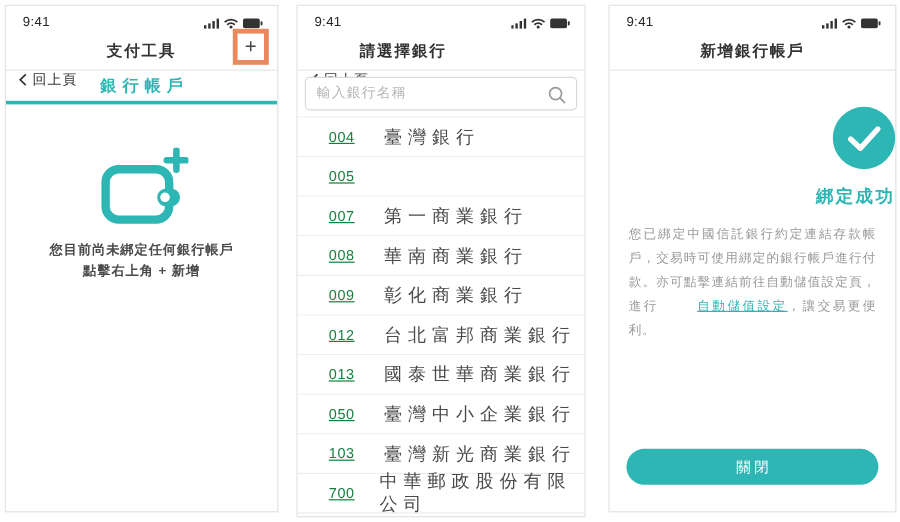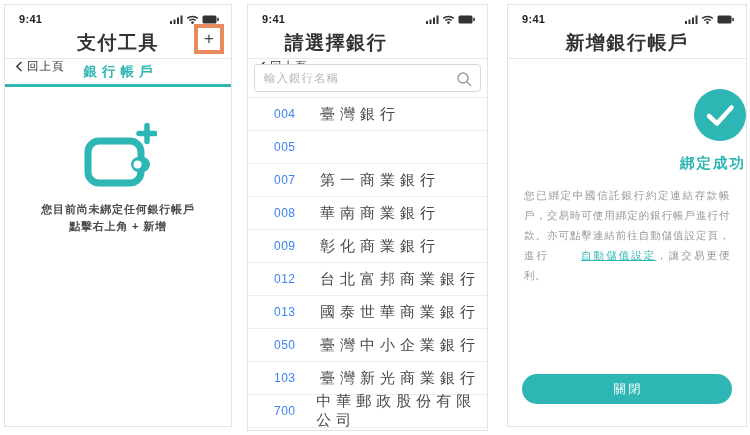--- a/index.html
+++ b/index.html
@@ -9,30 +9,30 @@
 
   .screen { position:absolute; top:4px; height:423px; background:#fff;
     border:1px solid #e3e3e3; overflow:hidden; }
   .screen1 { left:4px;  width:228px; }
   .screen2 { left:247px; width:241px; height:427px; }
   .screen3 { left:507px; width:240px; }
 
   
   .statusbar { height:22px; padding:6px 12px 0 14px; display:flex;
     align-items:center; justify-content:space-between; }
-  .time { font-size:11px; font-weight:700; color:#222; letter-spacing:0.3px; }
+  .time { font-size:11px; font-weight:400; color:#222; letter-spacing:0.3px; }
   .sicons { display:flex; align-items:center; gap:3px; }
 
   
   .nav { position:relative; height:32px; display:flex; align-items:center;
     padding:0 10px; border-bottom:1px solid #e7e7e7; }
   .back { display:flex; align-items:center; gap:4px; cursor:pointer;margin-top:47px; }
   .back-label { font-size:11.5px; color:#333; letter-spacing:1px; }
   .nav-title { position:absolute; left:0; right:0; text-align:center;
-    font-size:19px; font-weight:600; color:#333; letter-spacing:1.5px;
+    font-size:13px; font-weight:600; color:#333; letter-spacing:1.5px;
     pointer-events:none; }
   .nav-title.shifted { left:28px; right:auto; width:120px; }
   .plus-box { position:absolute; right:7px; top:-3px; width:30px; height:30px;
     border:4px solid #e98a5e; display:flex; align-items:center;
     justify-content:center; background:#fff; }
   .plus-glyph { font-size:17px; font-weight:300; color:#444; line-height:1;
     margin-top:-1px; }
 
   
   .tabs { display:flex; height:28px;flex-direction:column; }
@@ -55,22 +55,22 @@
     background:transparent; padding:0 30px 0 9px; font-size:11.5px;
     letter-spacing:1px; color:#444;
     font-family:"Liberation Sans","DejaVu Sans",sans-serif; }
   .search-box input::placeholder { color:#b5b5b5; }
   .search-icon { position:absolute; right:8px; top:6px; }
 
   
   .bank-row { height:33px; display:flex; align-items:center;
     padding-left:26px; border-bottom:1px solid #ededed; cursor:pointer;
     background:#fff; }
-  .bank-code { width:26px; margin-right:20px; font-size:12px; color:#3b82f6;
-    letter-spacing:0.5px; }
+  .bank-code { width:26px; margin-right:20px; font-size:12px; color:#15803d;
+    letter-spacing:0.5px;text-decoration:underline; }
   .bank-name { font-size:15px; color:#4a4a4a; letter-spacing:5px; }
 
   
   .success { display:flex; flex-direction:column; align-items:flex-end; }
   .check-circle { margin-top:30px; width:52px; height:52px; border-radius:50%;
     background:#2eb6b4; display:flex; align-items:center; justify-content:center; }
   .success-title { margin-top:13px; font-size:14.5px; font-weight:700;
     color:#2eb6b4; letter-spacing:2px; }
   .success-desc { margin:12px 16px 0; font-size:10.5px; color:#999;
     line-height:20px; letter-spacing:0.5px; text-align:justify; }

